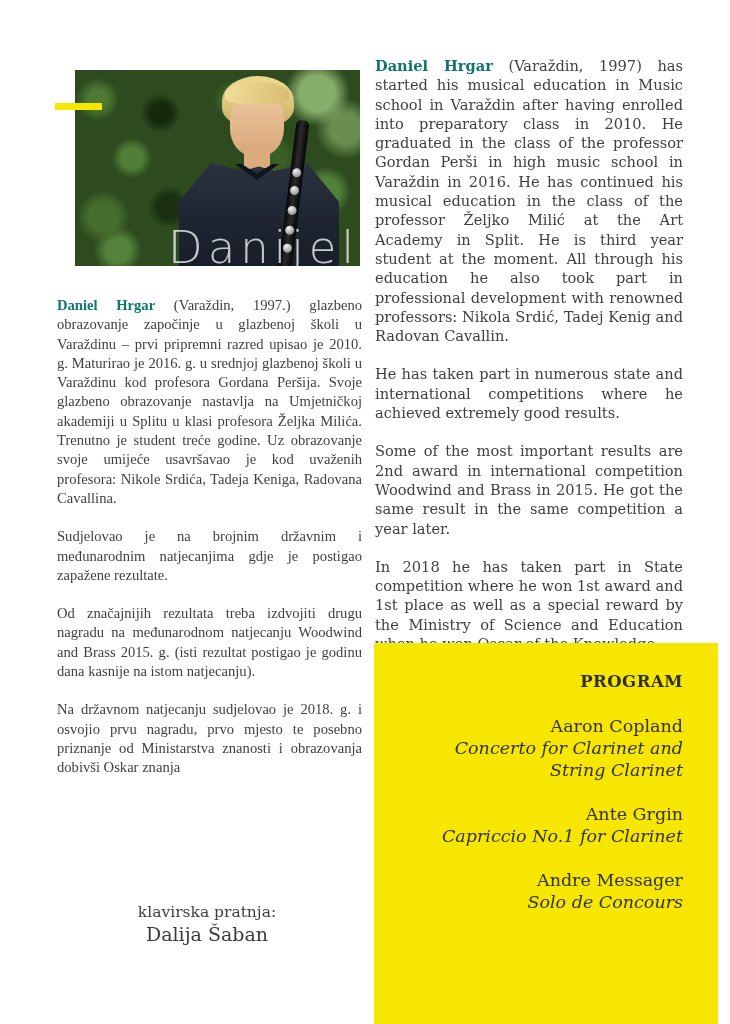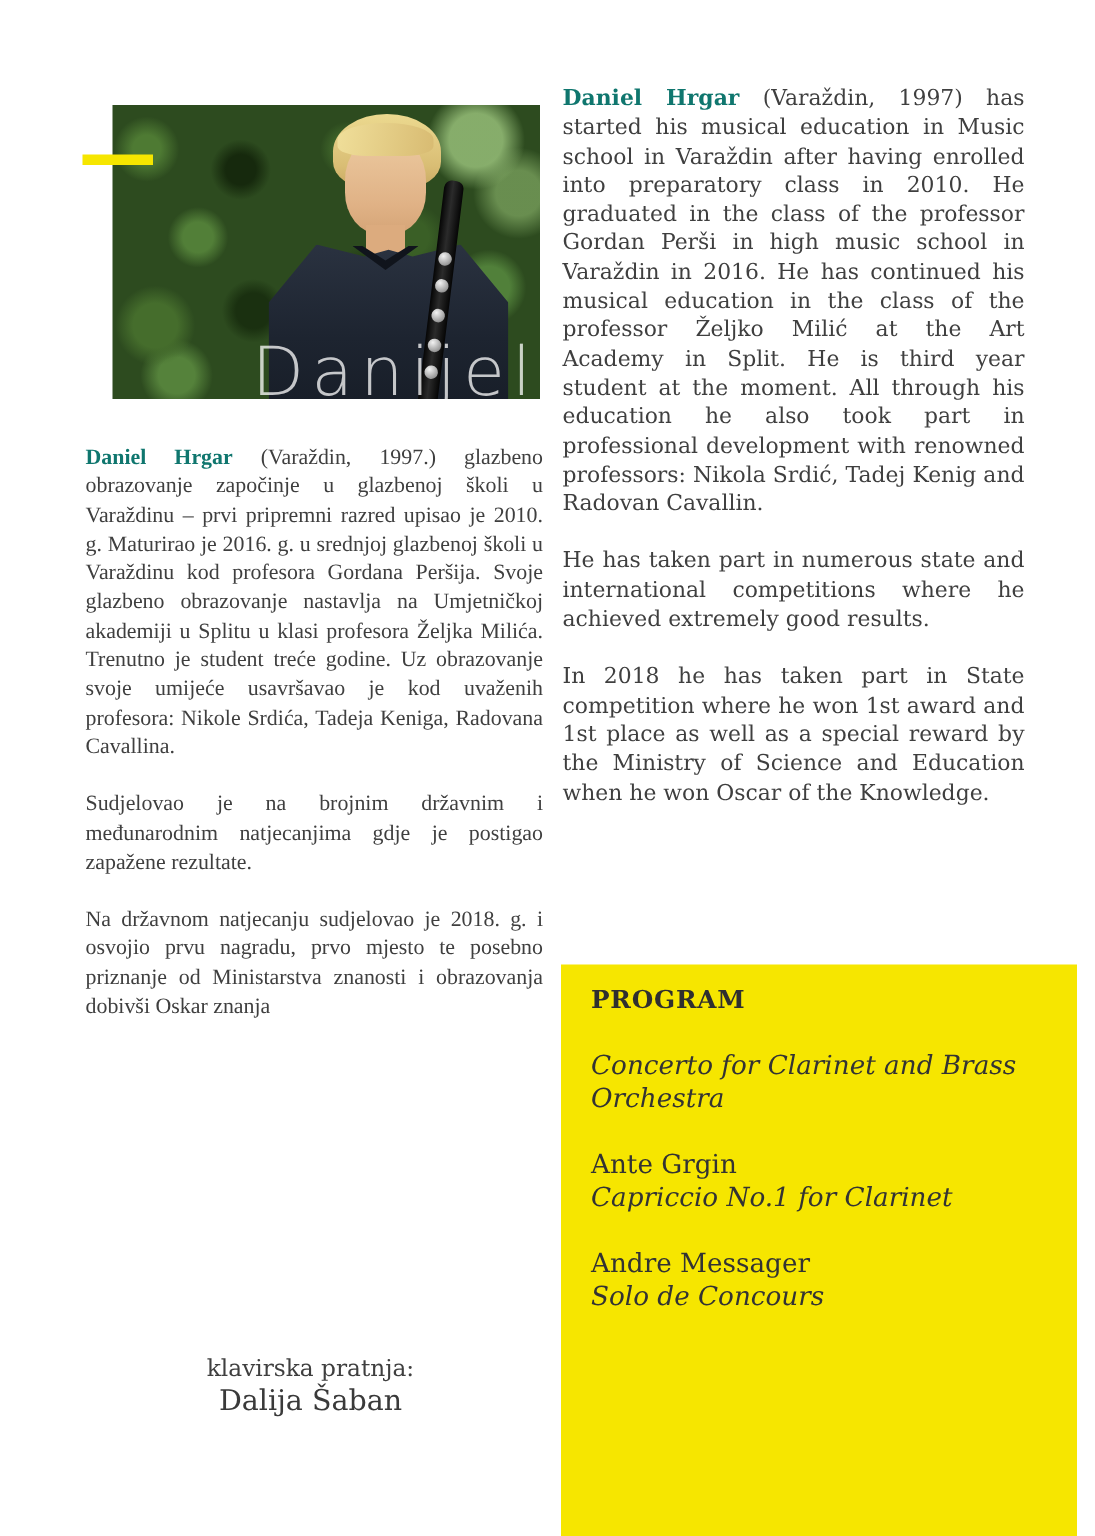--- a/index.html
+++ b/index.html
@@ -107,21 +107,22 @@
   .accomp{
     position:absolute;left:57px;top:902px;width:300px;
     text-align:center;
   }
   .accomp-label{font-size:15.5px;line-height:20px;}
   .accomp-name{font-size:19px;line-height:24px;color:#3a3a3a;}
   
   .program-box{
     position:absolute;left:374px;top:643px;width:344px;height:381px;
     box-sizing:border-box;
-    padding:14px 35px 0 20px;
+    padding:29px 35px 0 20px;
+    text-align:right;
   }
   .program-title{
     margin:0 0 24px 0;
     font-size:16.5px;font-weight:bold;letter-spacing:0.5px;
     color:#2f2f2f;
   }
   .prog-item{margin:0 0 22px 0;}
   .prog-composer{font-size:17.5px;line-height:22px;color:#333333;}
   .prog-piece{font-size:17.5px;line-height:22px;font-style:italic;color:#333333;}
 </style>
@@ -147,38 +148,41 @@
     <div class="clarinet-bell"></div>
     <div class="photo-name">Danijel</div>
   </div>
 
   <div class="accent-dash" style="background: rgb(246, 230, 0);"></div>
 
   <div class="col-left">
     <div style="height:226px;"></div>
     <p class="body-par first"><b>Daniel Hrgar</b><span> (Varaždin, 1997.) glazbeno obrazovanje započinje u glazbenoj školi u Varaždinu – prvi pripremni razred upisao je 2010. g. Maturirao je 2016. g. u srednjoj glazbenoj školi u Varaždinu kod profesora Gordana Peršija. Svoje glazbeno obrazovanje nastavlja na Umjetničkoj akademiji u Splitu u klasi profesora Željka Milića. Trenutno je student treće godine. Uz obrazovanje svoje umijeće usavršavao je kod uvaženih profesora: Nikole Srdića, Tadeja Keniga, Radovana Cavallina.</span></p>
     <p class="body-par">Sudjelovao je na brojnim državnim i međunarodnim natjecanjima gdje je postigao zapažene rezultate.</p>
+    <p class="body-par">Od značajnijih rezultata treba izdvojiti drugu nagradu na međunarodnom natjecanju Woodwind and Brass 2015. g. (isti rezultat postigao je godinu dana kasnije na istom natjecanju).</p>
     <p class="body-par">Na državnom natjecanju sudjelovao je 2018. g. i osvojio prvu nagradu, prvo mjesto te posebno priznanje od Ministarstva znanosti i obrazovanja dobivši Oskar znanja</p>
   </div>
 
   <div class="accomp">
     <div class="accomp-label">klavirska pratnja:</div>
     <div class="accomp-name">Dalija Šaban</div>
   </div>
 
   <div class="col-right">
     <p class="body-par first"><b>Daniel Hrgar</b><span> (Varaždin, 1997) has started his musical education in Music school in Varaždin after having enrolled into preparatory class in 2010. He graduated in the class of the professor Gordan Perši in high music school in Varaždin in 2016. He has continued his musical education in the class of the professor Željko Milić at the Art Academy in Split. He is third year student at the moment. All through his education he also took part in professional development with renowned professors: Nikola Srdić, Tadej Kenig and Radovan Cavallin.</span></p>
     <p class="body-par">He has taken part in numerous state and international competitions where he achieved extremely good results.</p>
+    <p class="body-par">Some of the most important results are 2nd award in international competition Woodwind and Brass in 2015. He got the same result in the same competition a year later.</p>
     <p class="body-par">In 2018 he has taken part in State competition where he won 1st award and 1st place as well as a special reward by the Ministry of Science and Education when he won Oscar of the Knowledge.</p>
   </div>
 
   <div class="program-box" style="background: rgb(246, 230, 0);">
     <h2 class="program-title">PROGRAM</h2>
     <div class="prog-item">
-      <div class="prog-piece">Concerto for Clarinet and Brass Orchestra</div>
+      <div class="prog-composer">Aaron Copland</div>
+      <div class="prog-piece">Concerto for Clarinet and String Clarinet</div>
     </div>
     <div class="prog-item">
       <div class="prog-composer">Ante Grgin</div>
       <div class="prog-piece">Capriccio No.1 for Clarinet</div>
     </div>
     <div class="prog-item">
       <div class="prog-composer">Andre Messager</div>
       <div class="prog-piece">Solo de Concours</div>
     </div>
   </div>

